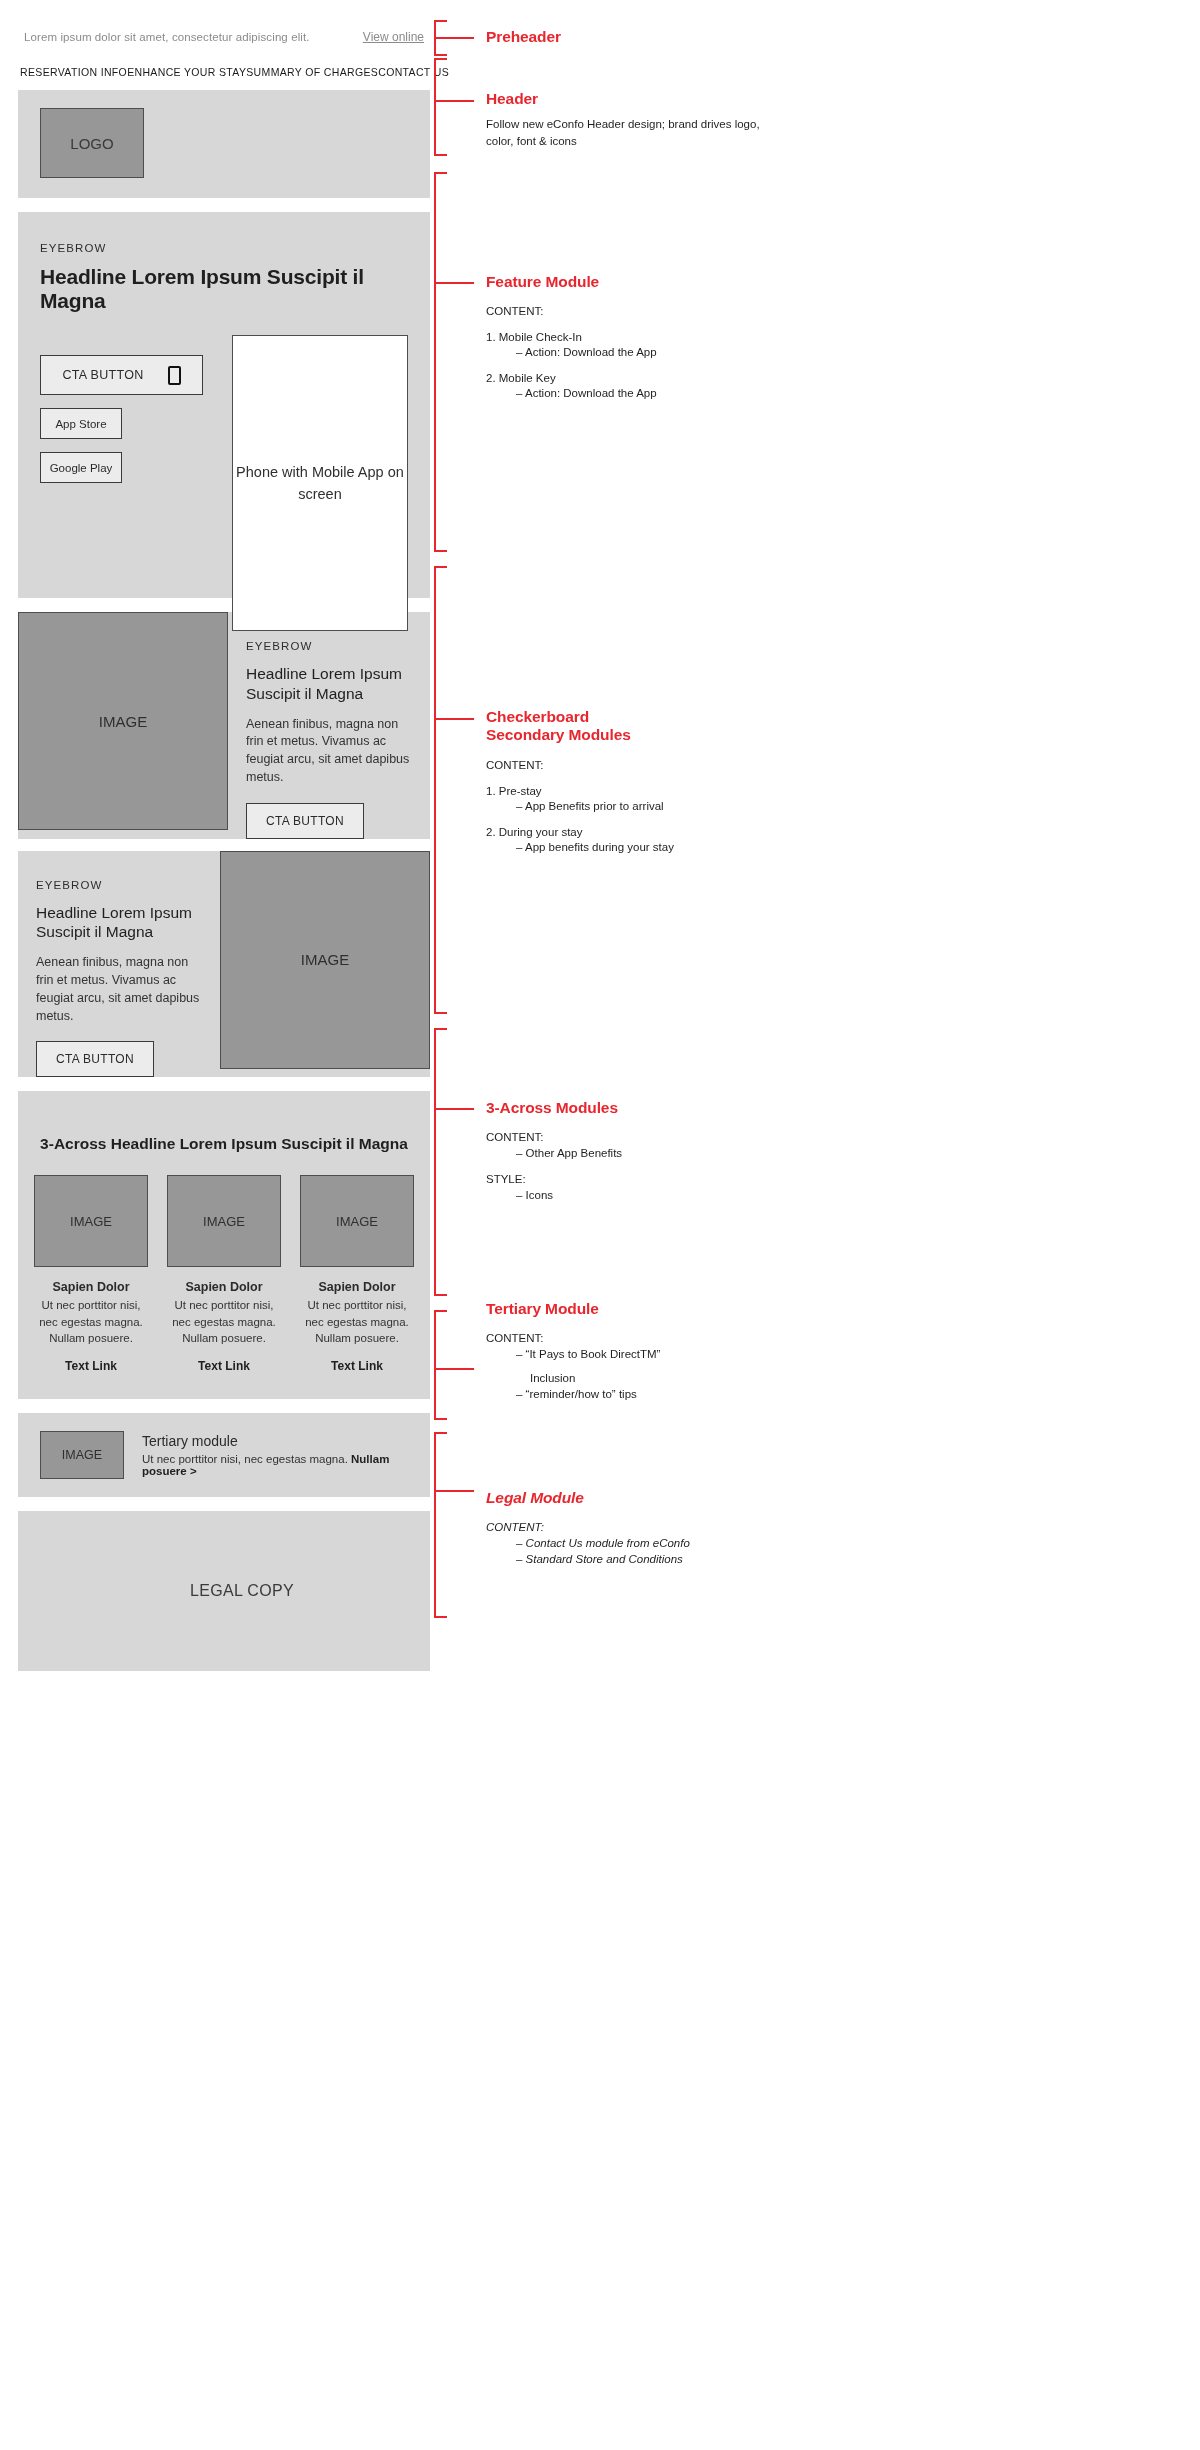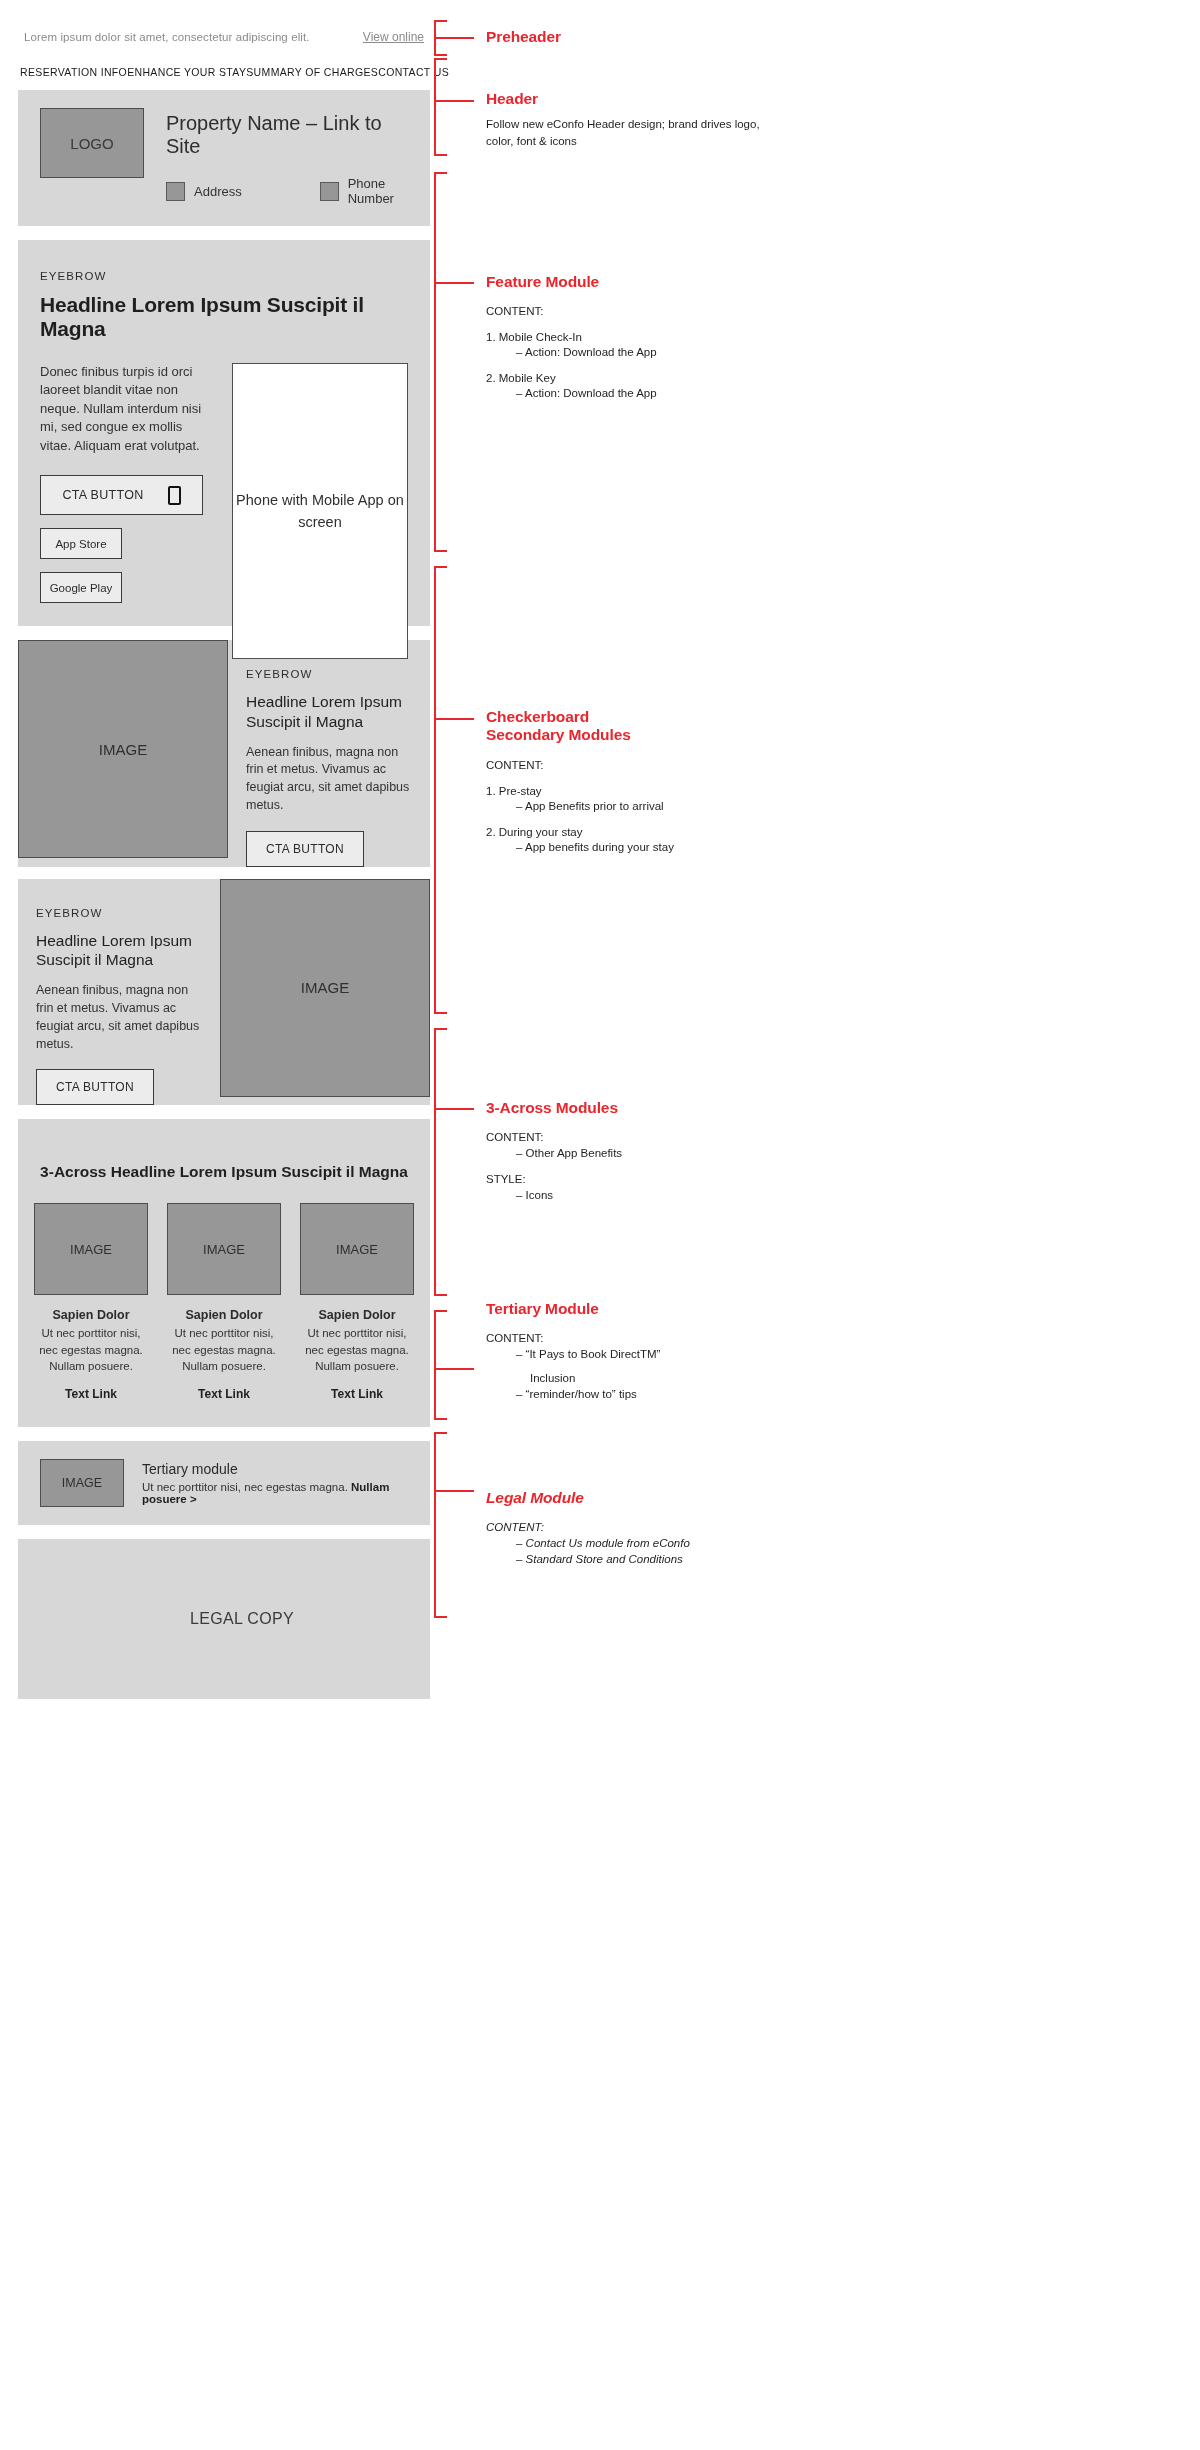--- a/index.html
+++ b/index.html
@@ -163,42 +163,28 @@
     <div class="nav">
       <span class="nav-item">RESERVATION INFO</span>
       <span class="nav-item">ENHANCE YOUR STAY</span>
       <span class="nav-item">SUMMARY OF CHARGES</span>
       <span class="nav-item">CONTACT US</span>
     </div>
 
     <div class="header-block">
       <div class="header-row">
         <div class="logo-box">LOGO</div>
-        <div style="flex:1">
-          <div class="prop-name">Property Name – Link to Site</div>
-          <div class="contact-row">
-            <div class="contact-item">
-              <span class="sq-icon"></span>
-              <span class="contact-label">Address</span>
-            </div>
-            <div class="contact-item">
-              <span class="sq-icon"></span>
-              <span class="contact-label">Phone Number</span>
-            </div>
-          </div>
-        </div>
       </div>
     </div>
 
     <div class="module feature">
       <div class="eyebrow">EYEBROW</div>
       <div class="feature-headline">Headline Lorem Ipsum Suscipit il Magna</div>
       <div class="feature-cols">
         <div class="feature-left">
-          <div class="feature-body">Donec finibus turpis id orci laoreet blandit vitae non neque. Nullam interdum nisi mi, sed congue ex mollis vitae. Aliquam erat volutpat.</div>
           <div class="cta-button">
             <span>CTA BUTTON</span>
             <span class="phone-glyph"></span>
           </div>
           <div class="store-btn">App Store</div>
           <div class="store-btn">Google Play</div>
         </div>
         <div class="phone-art">Phone with Mobile App on screen</div>
       </div>
     </div>

